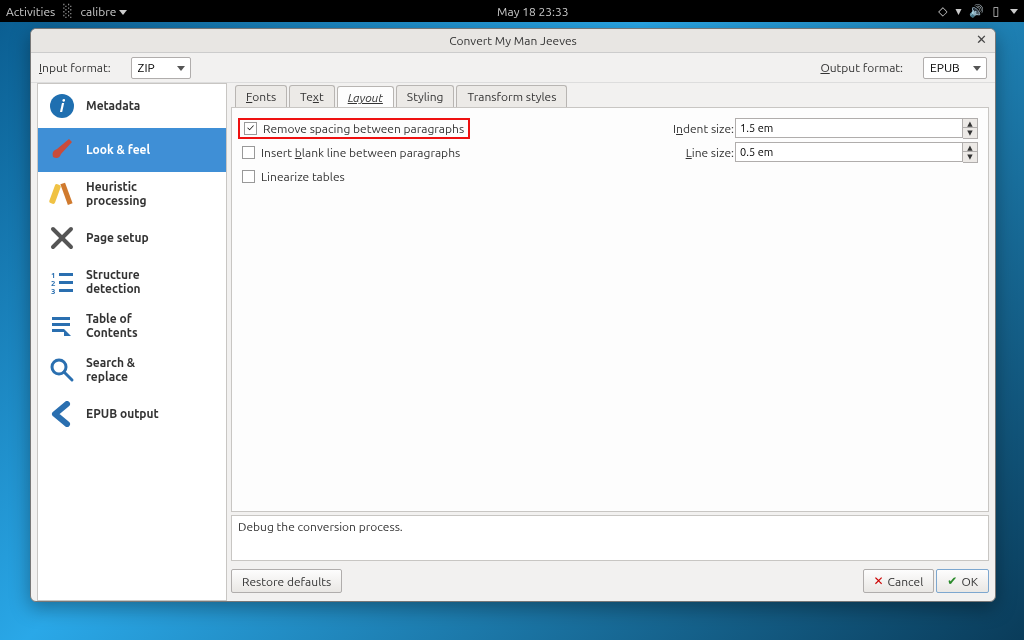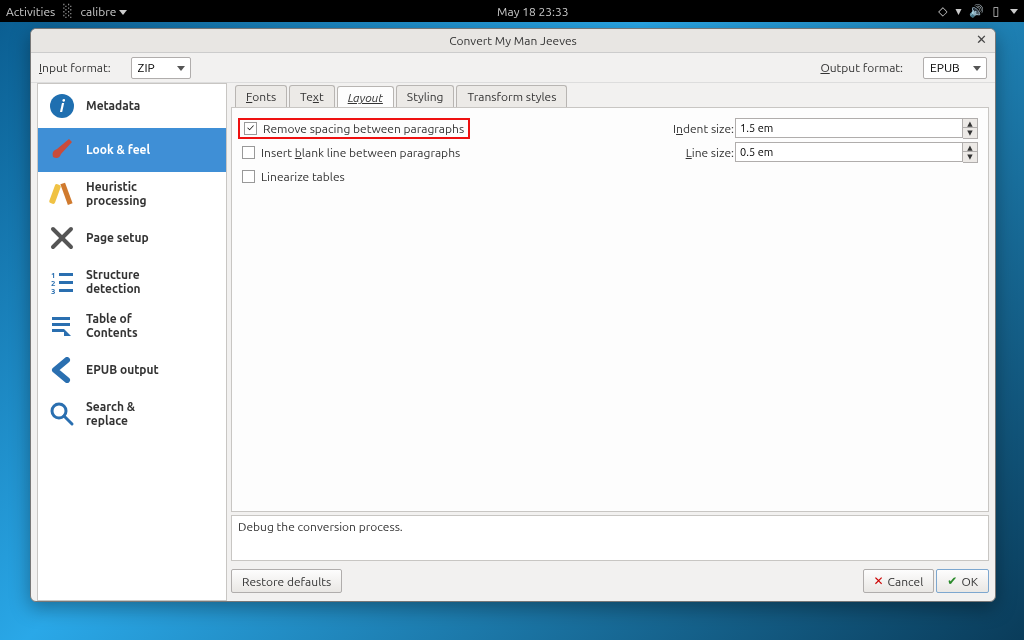--- a/index.html
+++ b/index.html
@@ -166,34 +166,34 @@
               <rect x="3" y="16" width="12" height="3" fill="#2a6fb0"></rect>
               <path d="M15 16 L22 23 L15 23 Z" fill="#2a6fb0"></path>
             </svg>
         </span>
         <span class="lbl" style="white-space:pre-line;">Table of
 Contents</span>
       </div>
       <div class="side-item">
         <span class="icon">
           <svg width="26" height="26">
-              <path d="M18 3 L6 13 L18 23" fill="none" stroke="#2a6fb0" stroke-width="6" stroke-linejoin="round" stroke-linecap="round"></path>
-            </svg>
-        </span>
-        <span class="lbl">EPUB output</span>
-      </div>
-      <div class="side-item">
-        <span class="icon">
-          <svg width="26" height="26">
               <circle cx="10" cy="10" r="7" fill="none" stroke="#2a6fb0" stroke-width="3"></circle>
               <line x1="15" y1="15" x2="23" y2="23" stroke="#2a6fb0" stroke-width="3" stroke-linecap="round"></line>
             </svg>
         </span>
         <span class="lbl" style="white-space:pre-line;">Search &amp;
 replace</span>
+      </div>
+      <div class="side-item">
+        <span class="icon">
+          <svg width="26" height="26">
+              <path d="M18 3 L6 13 L18 23" fill="none" stroke="#2a6fb0" stroke-width="6" stroke-linejoin="round" stroke-linecap="round"></path>
+            </svg>
+        </span>
+        <span class="lbl">EPUB output</span>
       </div>
     </div>
 
     <div class="main">
       <div class="tabs">
         <div class="tab"><span style="text-decoration:underline;">F</span>onts</div>
         <div class="tab">Te<span style="text-decoration:underline;">x</span>t</div>
         <div class="tab active">Layout</div>
         <div class="tab">Styling</div>
         <div class="tab">Transform styles</div>

